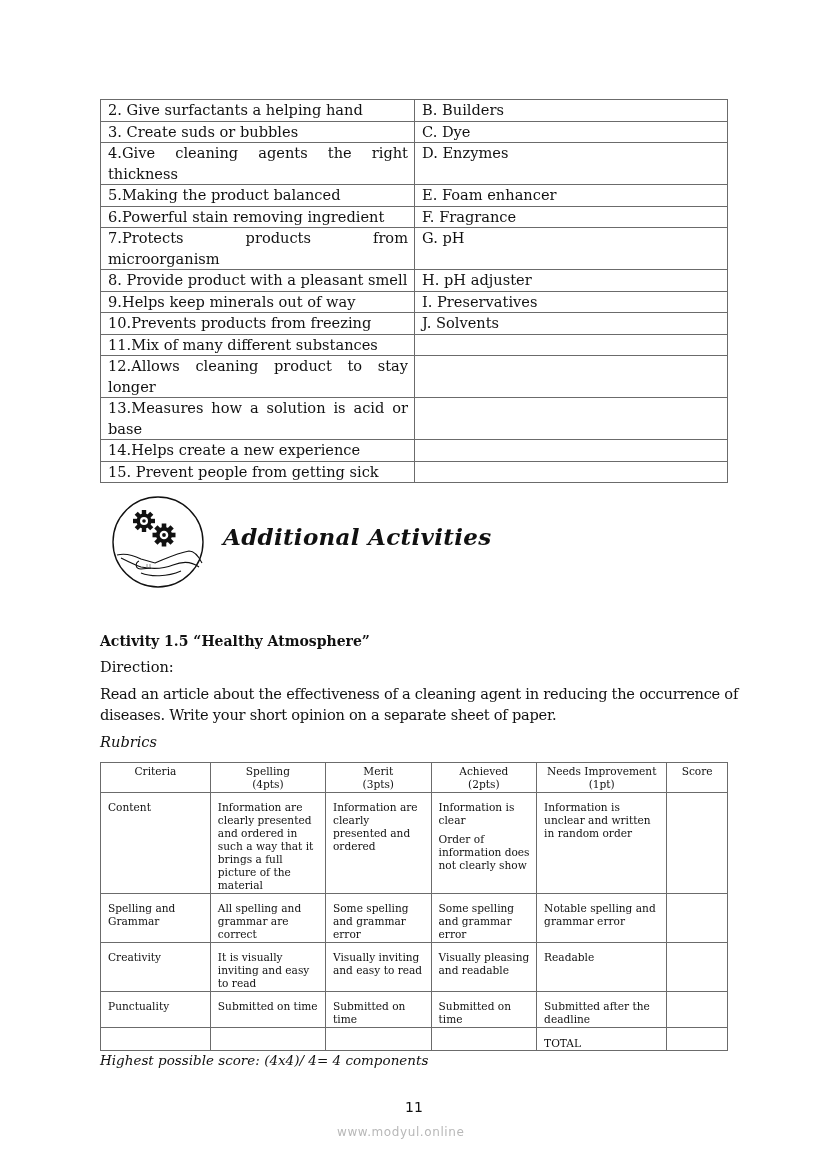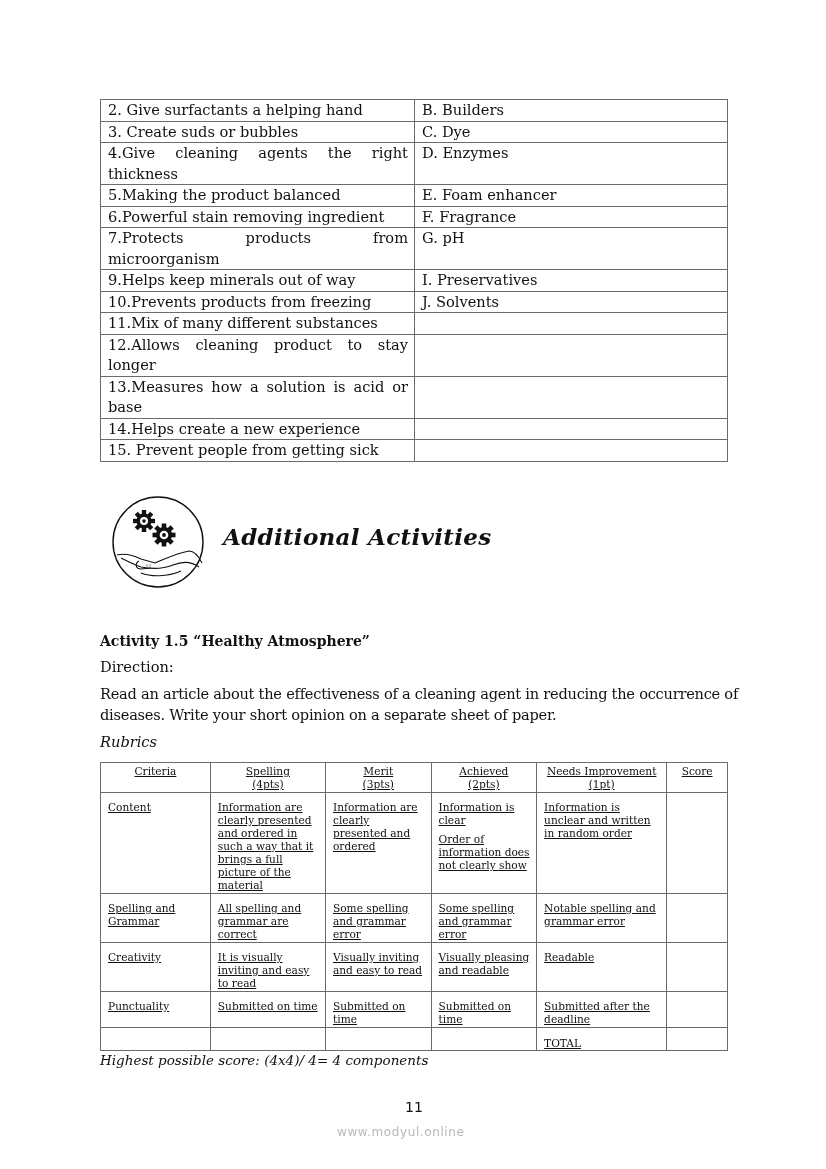--- a/index.html
+++ b/index.html
@@ -21,21 +21,21 @@
 
   .activity-title { position: absolute; left: 100px; top: 633px; margin: 0;
                     font-family: "DejaVu Serif", serif; font-weight: bold; font-size: 14px; }
   .direction-label { position: absolute; left: 100px; top: 658px; font-size: 14.6px; }
   .direction-text { position: absolute; left: 100px; top: 683px; width: 640px; font-size: 14.6px;
                     line-height: 21px; margin: 0; letter-spacing: -0.25px; }
   .rubrics-label { position: absolute; left: 100px; top: 733px; font-size: 14.6px; font-style: italic; }
 
   
   .rubric-table { position: absolute; left: 100px; top: 762px; width: 628px;
-                  border-collapse: collapse; font-size: 10.6px; line-height: 13px; text-decoration: underline; }
+                  border-collapse: collapse; font-size: 10.6px; line-height: 13px; }
   .rubric-table th, .rubric-table td { border: 1px solid #6b6b6b; vertical-align: top; }
   .rubric-table th { font-weight: normal; text-align: center; padding: 2px 3px 1px 3px; }
   .rubric-table td { padding: 8px 4px 1px 7px; }
   .rubric-table td p { margin: 0; }
   .rubric-table td p + p { margin-top: 6px; }
   .rubric-table tr.total-row td { padding: 9px 4px 0 7px; height: 12px; }
   .c1 { width: 96px; } .c2 { width: 101px; } .c3 { width: 92px; }
   .c4 { width: 92px; } .c5 { width: 115px; } .c6 { width: 50px; }
 
   .score-note { position: absolute; left: 100px; top: 1052px; font-size: 13.5px; font-style: italic; }
@@ -65,20 +65,24 @@
         <td class="left">5.Making the product balanced</td>
         <td>E. Foam enhancer</td>
       </tr>
     <tr>
         <td class="left">6.Powerful stain removing ingredient</td>
         <td>F. Fragrance</td>
       </tr>
     <tr>
         <td class="left">7.Protects products from microorganism</td>
         <td>G. pH</td>
+      </tr>
+    <tr>
+        <td class="left">8. Provide product with a pleasant smell</td>
+        <td>H. pH adjuster</td>
       </tr>
     <tr>
         <td class="left">9.Helps keep minerals out of way</td>
         <td>I. Preservatives</td>
       </tr>
     <tr>
         <td class="left">10.Prevents products from freezing</td>
         <td>J. Solvents</td>
       </tr>
     <tr>

